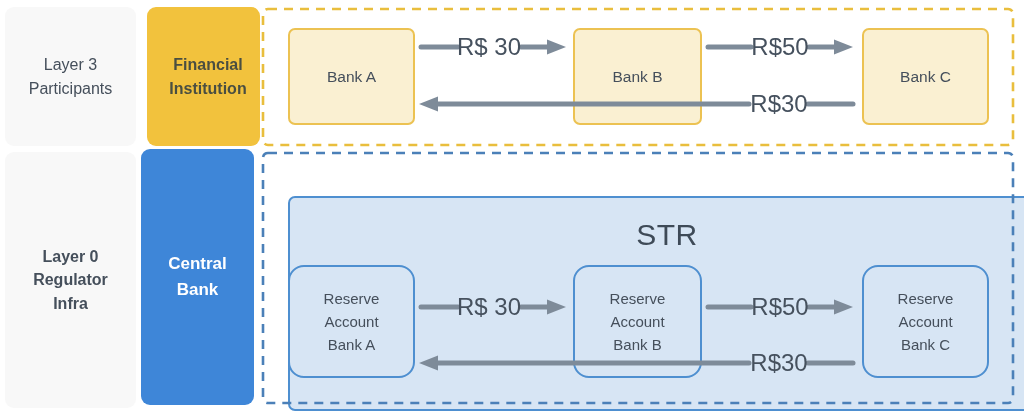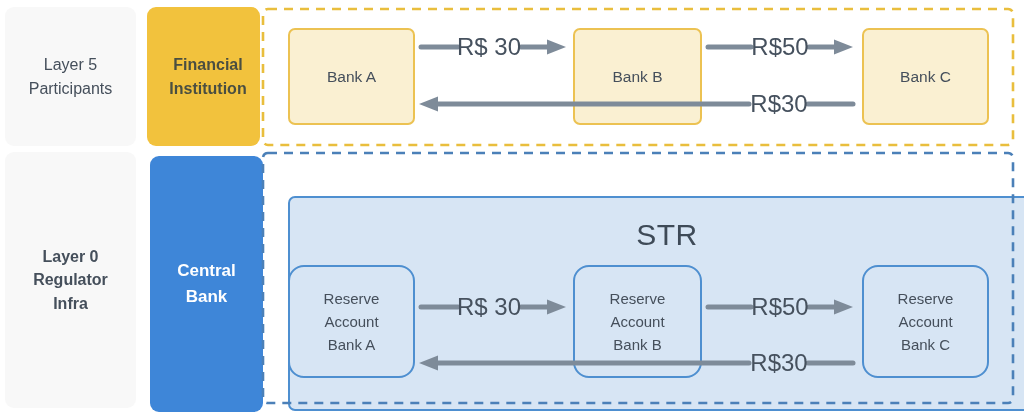--- a/index.html
+++ b/index.html
@@ -30,34 +30,34 @@
   .flow-label{width:96px; height:28px; line-height:28px; text-align:center;
               font-size:24px; font-weight:500; color:#46515E;}
   svg.overlay{position:absolute; left:0; top:0; pointer-events:none;}
 </style>
 </head>
 <body>
 
 <div class="canvas">
 
   <div class="abs side-panel center" style="left:5px;top:7px;width:131px;height:139px;">
-    <div class="side-label preline">Layer 5
+    <div class="side-label preline">Layer 3
 Participants</div>
   </div>
   <div class="abs side-panel center" style="left:5px;top:152px;width:131px;height:256px;font-weight:bold;">
     <div class="side-label preline">Layer 0
 Regulator
 Infra</div>
   </div>
 
   <div class="abs fi-box center" style="left:147px;top:7px;width:113px;height:139px;">
     <div class="preline">Financial
 Institution</div>
   </div>
-  <div class="abs cb-box center" style="left:150px;top:149px;width:113px;height:256px;margin-top:7px;">
+  <div class="abs cb-box center" style="left:141px;top:149px;width:113px;height:256px;">
     <div class="preline">Central
 Bank</div>
   </div>
 
   <div class="abs bank-box center" style="left:288px;top:28px;width:127px;height:97px;">
     <div>Bank A</div>
   </div>
   <div class="abs bank-box center" style="left:573px;top:28px;width:129px;height:97px;">
     <div>Bank B</div>
   </div>

